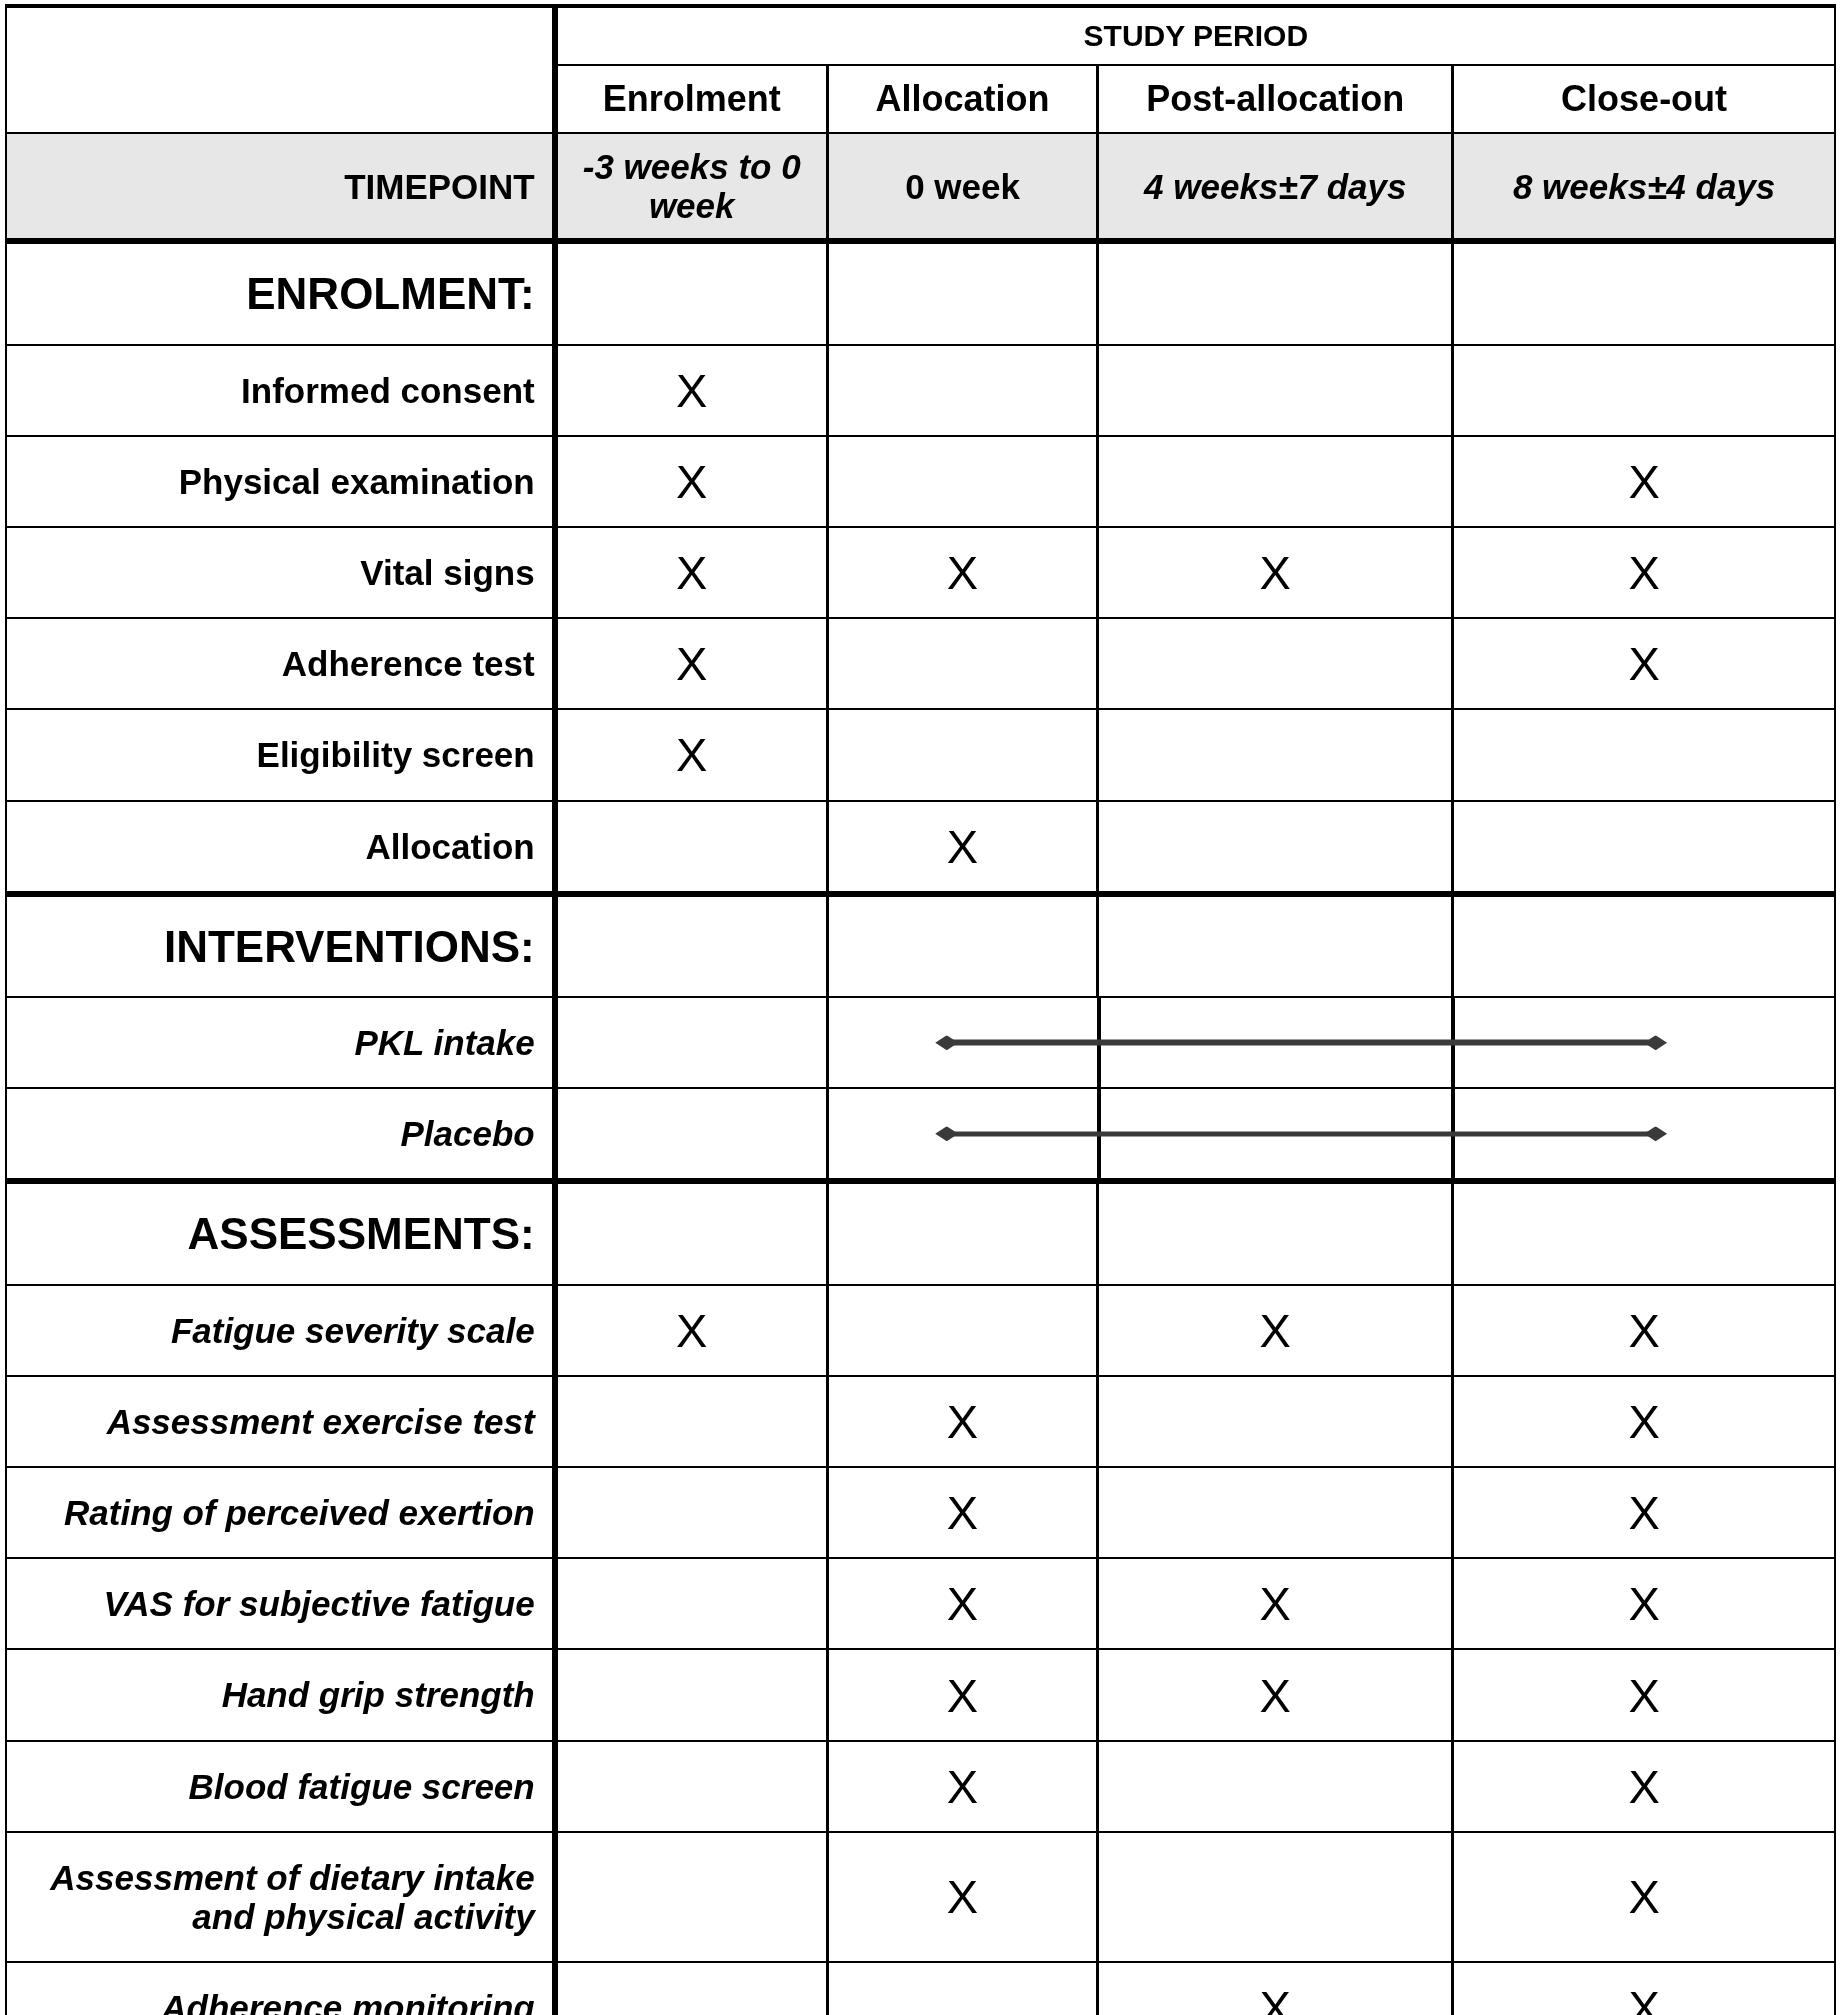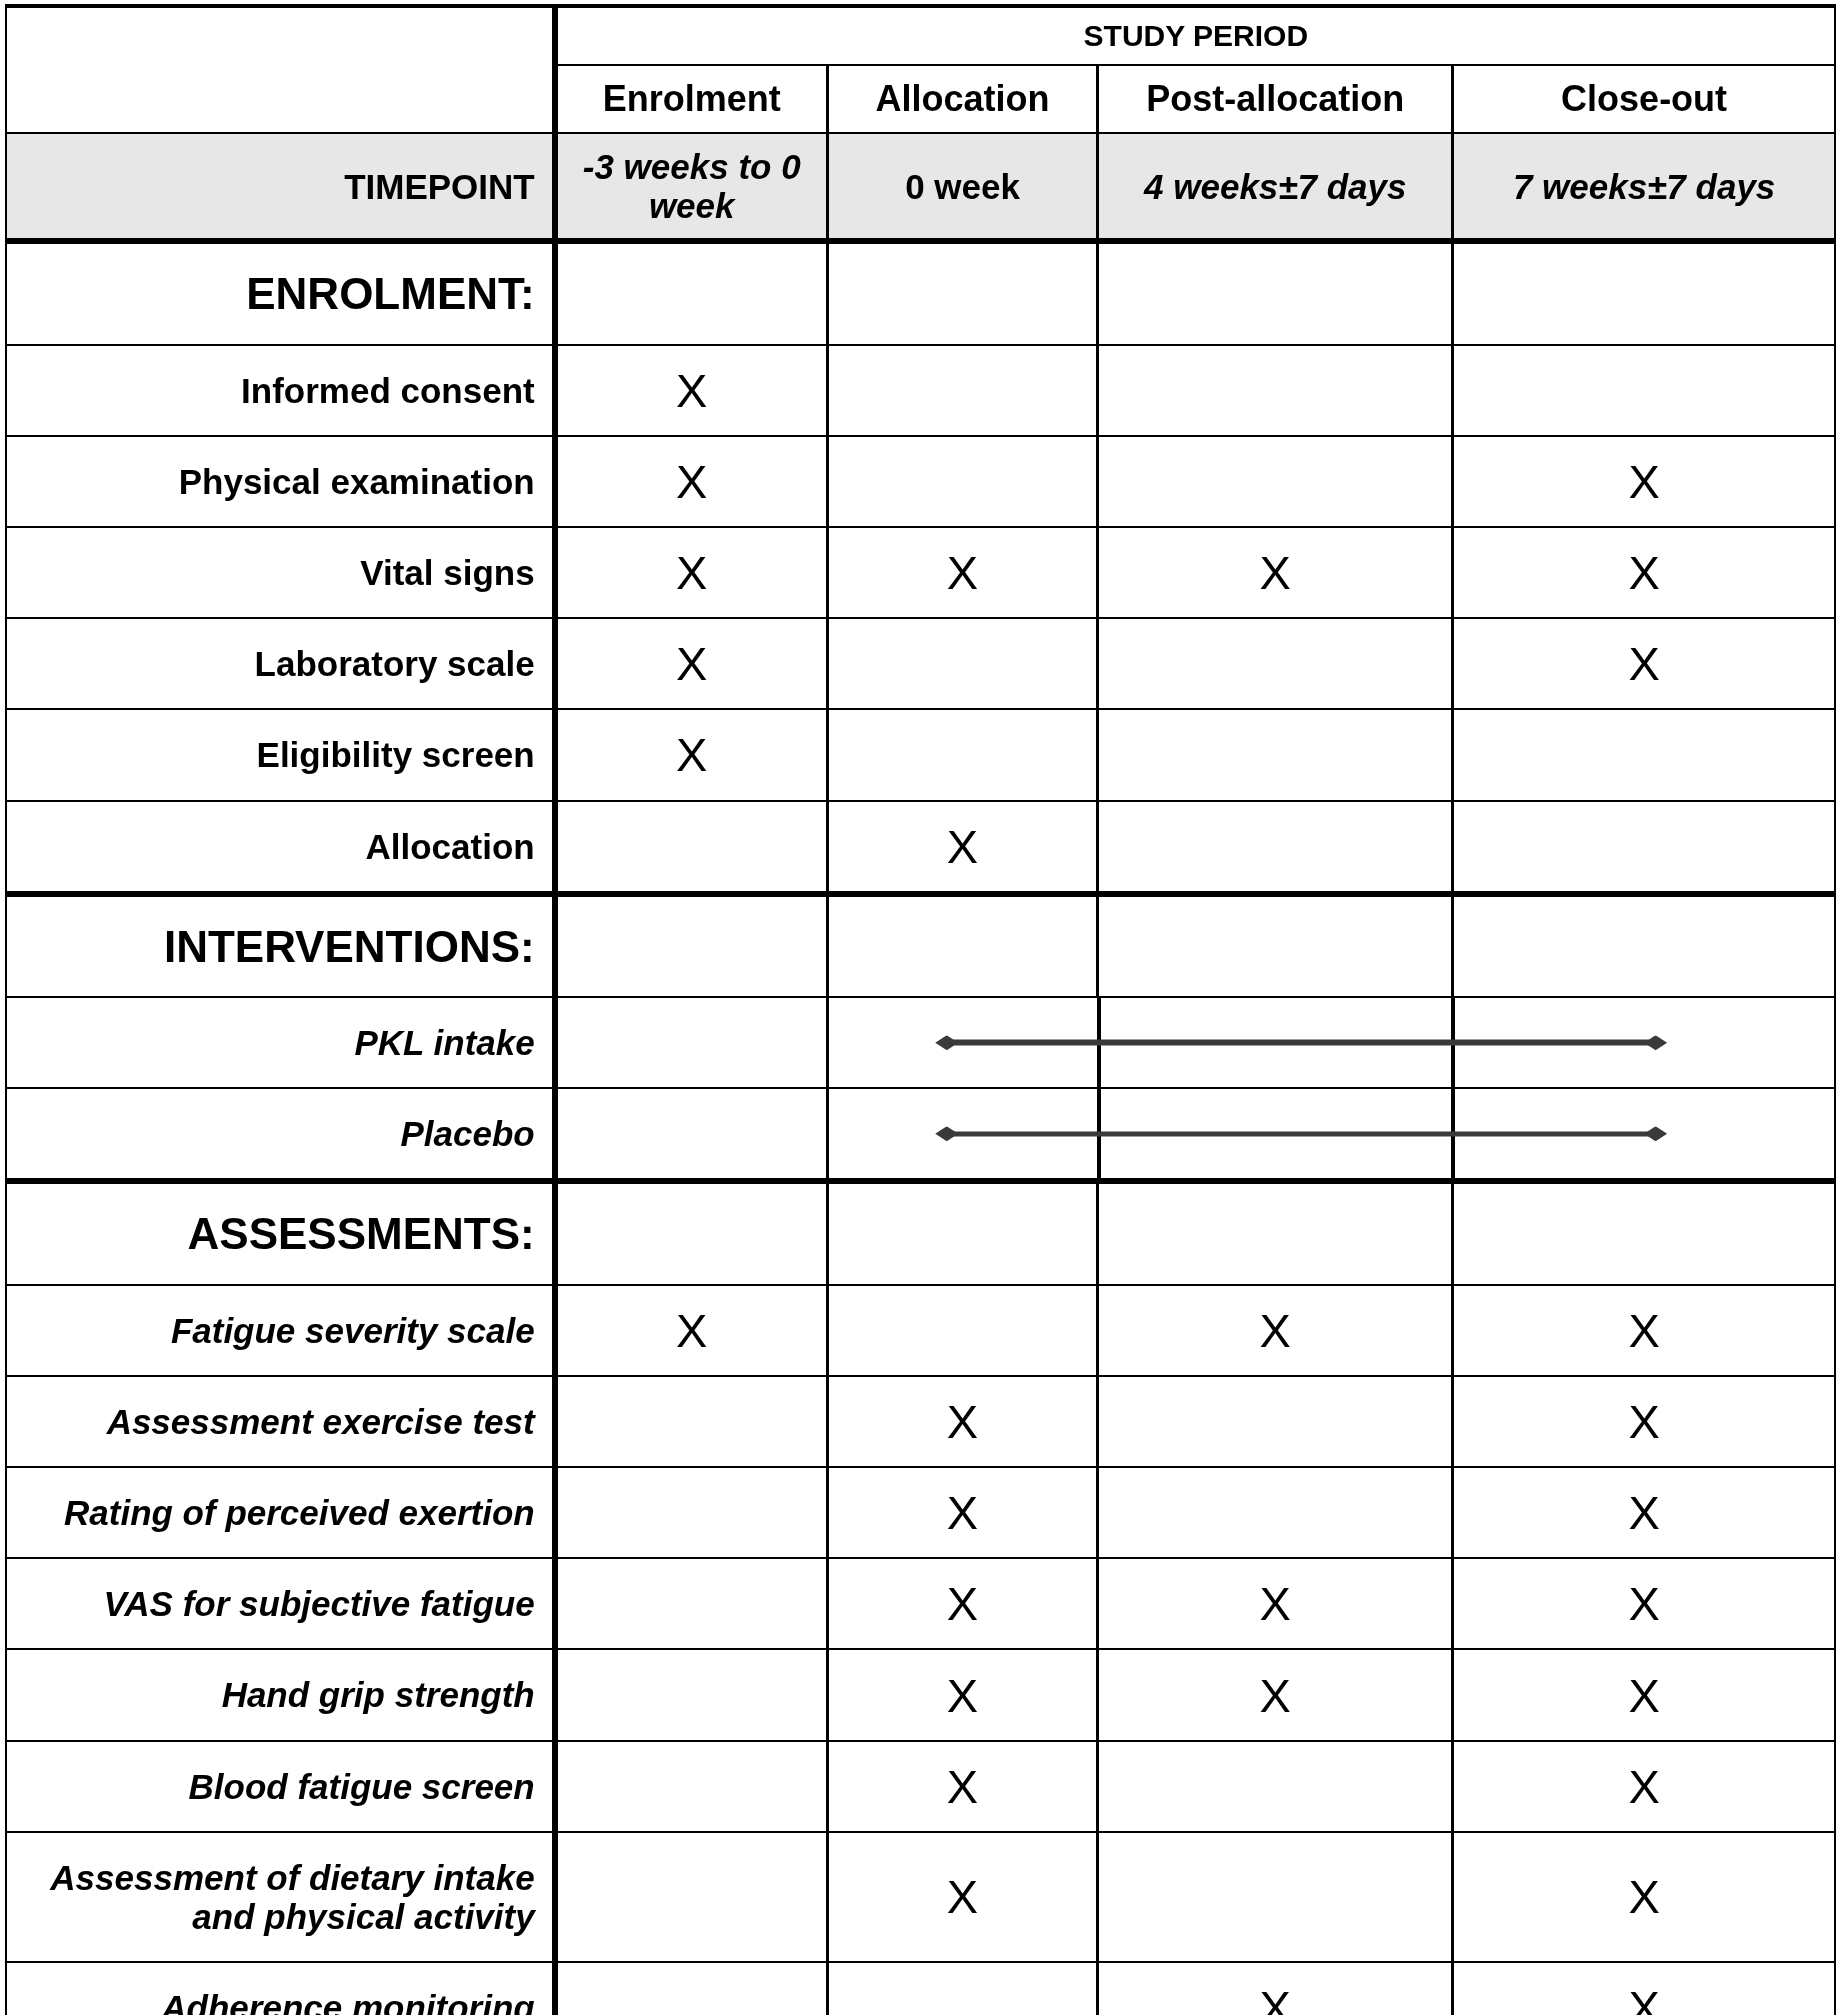--- a/index.html
+++ b/index.html
@@ -156,21 +156,21 @@
         <th class="col-head">Enrolment</th>
         <th class="col-head">Allocation</th>
         <th class="col-head">Post-allocation</th>
         <th class="col-head last">Close-out</th>
       </tr>
       <tr class="timepoint-row">
         <td class="label">TIMEPOINT</td>
         <td class="tp">-3 weeks to 0 week</td>
         <td class="tp upright">0 week</td>
         <td class="tp">4 weeks±7 days</td>
-        <td class="tp last">7 weeks±7 days</td>
+        <td class="tp last">8 weeks±4 days</td>
       </tr>
     </thead>
     <tbody>
         <tr class="section">
           <td class="label section-label">ENROLMENT:</td>
           <td class="c1 mark"></td>
           <td class="c2 mark"></td>
           <td class="c3 mark"></td>
           <td class="c4 mark"></td>
         </tr>
@@ -189,21 +189,21 @@
           <td class="c4 mark">X</td>
         </tr>
         <tr>
           <td class="label">Vital signs</td>
           <td class="c1 mark">X</td>
           <td class="c2 mark">X</td>
           <td class="c3 mark">X</td>
           <td class="c4 mark">X</td>
         </tr>
         <tr>
-          <td class="label">Laboratory scale</td>
+          <td class="label">Adherence test</td>
           <td class="c1 mark">X</td>
           <td class="c2 mark"></td>
           <td class="c3 mark"></td>
           <td class="c4 mark">X</td>
         </tr>
         <tr>
           <td class="label">Eligibility screen</td>
           <td class="c1 mark">X</td>
           <td class="c2 mark"></td>
           <td class="c3 mark"></td>

